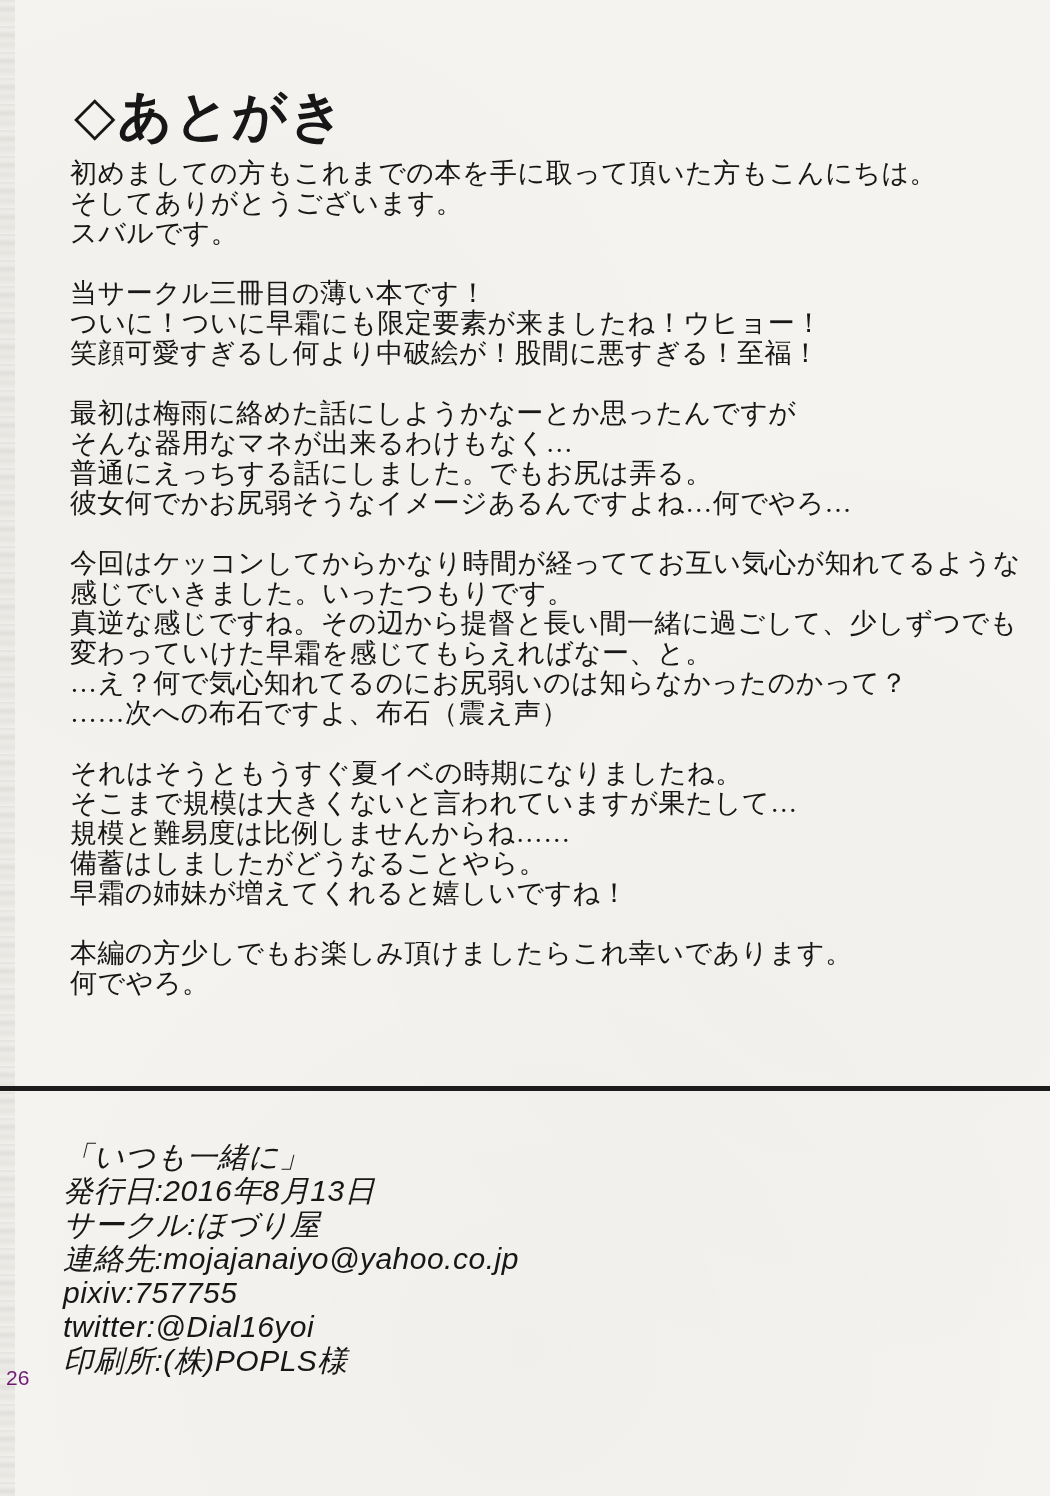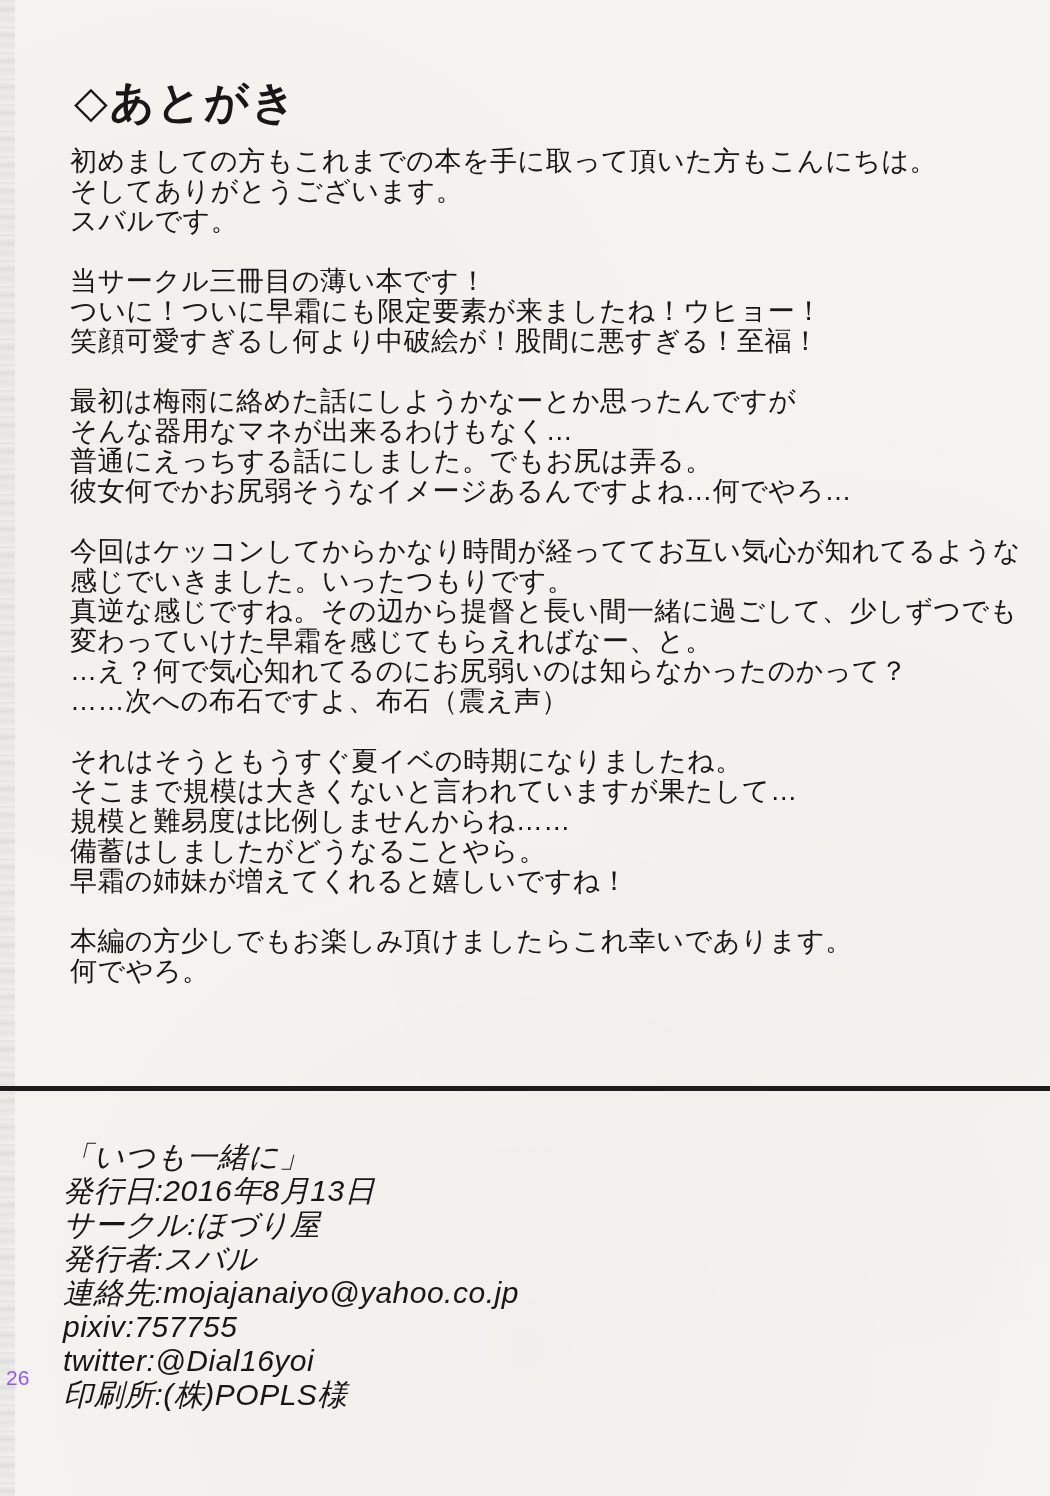--- a/index.html
+++ b/index.html
@@ -33,54 +33,54 @@
       to bottom,
       #d9d6d0 0px, #eceae6 4px,
       #d2cfc9 9px, #e7e5e1 14px,
       #dcd9d3 19px, #efedea 26px
     );
     opacity: 0.55;
   }
   .title {
     position: absolute;
     left: 74px; top: 44px;
-    font-size: 44px;
+    font-size: 54px;
     font-weight: bold;
     letter-spacing: 2px;
     white-space: nowrap;
   }
   .content {
     position: absolute;
     left: 70px; top: 146px;
     width: 950px;
     font-size: 27px;
     line-height: 30px;
     letter-spacing: 0.5px;
   }
-  .para { margin: 0 0 30px 0; }
+  .para { margin: 12px 0 30px 0; font-family: Liberation Serif, serif; }
   .line { white-space: nowrap; }
   .rule {
     position: absolute;
     left: 0; top: 1086px;
     width: 1050px; height: 5px;
     background: #1c1c1c;
   }
   .colophon {
     position: absolute;
     left: 63px; top: 1140px;
     font-size: 30px;
     line-height: 34px;
     letter-spacing: 0.5px;
     font-style: italic;
   }
   .page-number {
     position: absolute;
     left: 6px; top: 1366px;
     font-size: 21px;
-    color: #8b5cf6;
+    color: #701a75;
   }
 </style>
 </head>
 <body>
 
 <div class="page">
 
   <div class="scan-edge"></div>
 
   <h1 class="title">◇あとがき</h1>
@@ -129,21 +129,20 @@
     </div>
 
   </div>
 
   <div class="rule"></div>
 
   <div class="colophon">
     <div class="line">「いつも一緒に」</div>
     <div class="line">発行日:2016年8月13日</div>
     <div class="line">サークル:ほづり屋</div>
-    <div class="line">発行者:スバル</div>
     <div class="line">連絡先:mojajanaiyo@yahoo.co.jp</div>
     <div class="line">pixiv:757755</div>
     <div class="line">twitter:@Dial16yoi</div>
     <div class="line">印刷所:(株)POPLS様</div>
   </div>
 
   <div class="page-number">26</div>
 
 </div>
 

